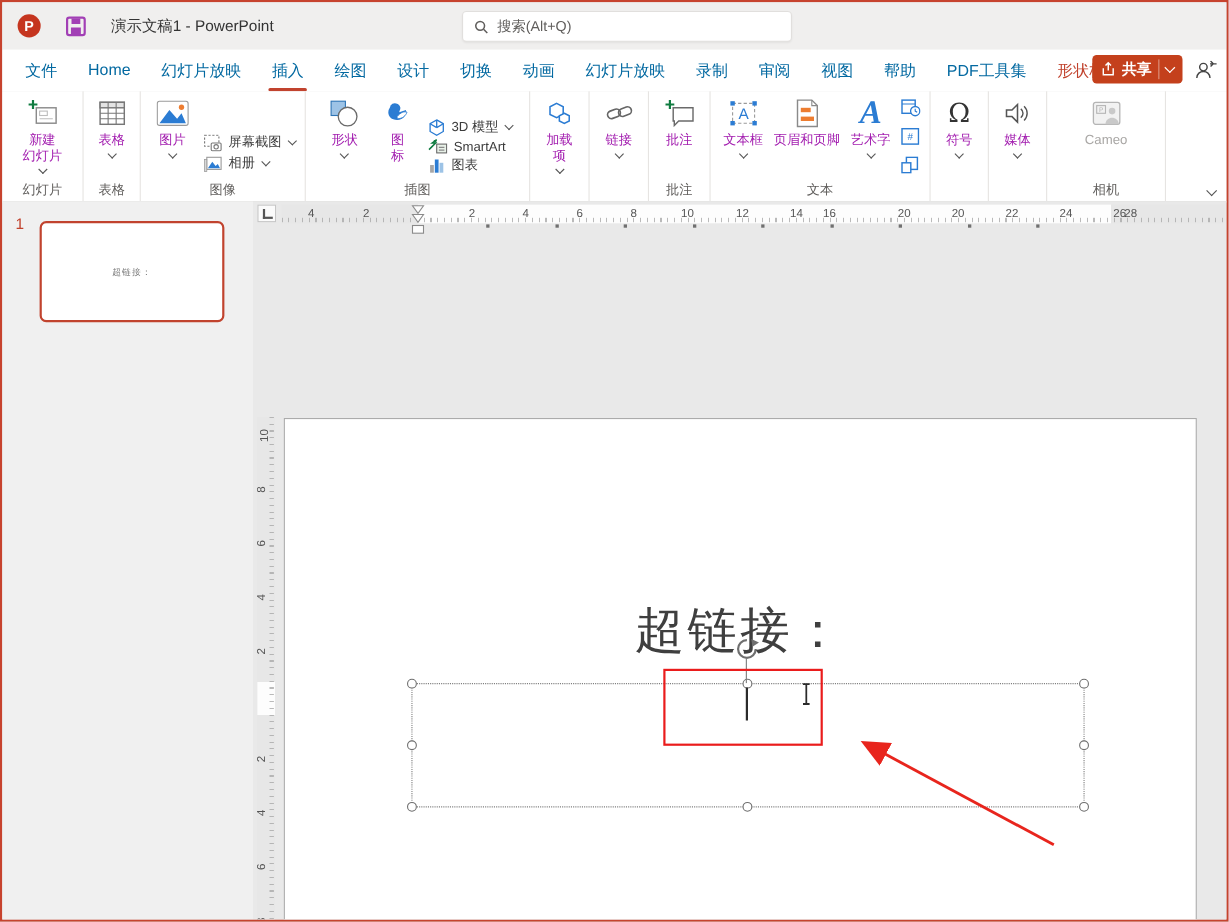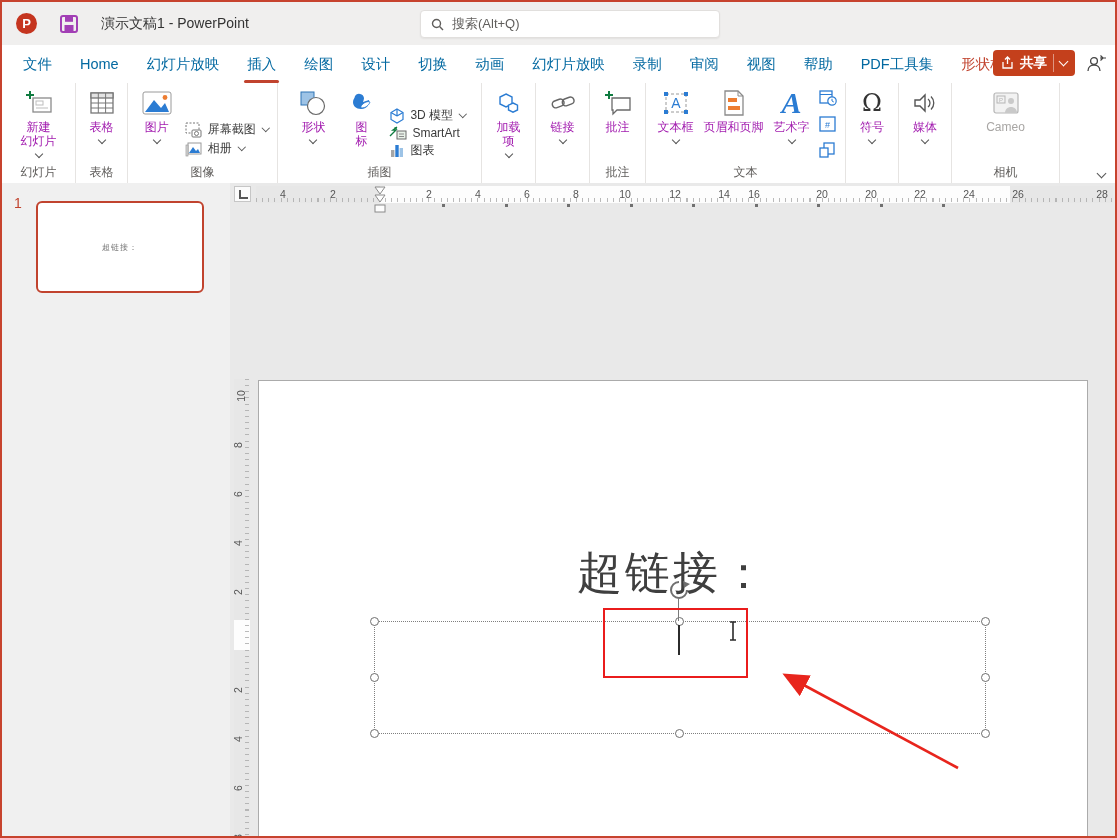--- a/index.html
+++ b/index.html
@@ -447,21 +447,21 @@
       <span class="rn" style="left:320px">8</span>
       <span class="rn" style="left:369px">10</span>
       <span class="rn" style="left:419px">12</span>
       <span class="rn" style="left:468px">14</span>
       <span class="rn" style="left:498px">16</span>
       <span class="rn" style="left:566px">20</span>
       <span class="rn" style="left:615px">20</span>
       <span class="rn" style="left:664px">22</span>
       <span class="rn" style="left:713px">24</span>
       <span class="rn" style="left:762px">26</span>
-      <span class="rn" style="left:846px">28</span>
+      <span class="rn" style="left:772px">28</span>
       <svg class="indent" width="16" height="28" viewBox="0 0 16 28">
         <polygon points="3,1 13,1 8,8" fill="#fdfdfd" stroke="#8a8a8a"></polygon>
         <polygon points="8,9 13,16 3,16 " fill="#fdfdfd" stroke="#8a8a8a" transform="rotate(180 8 12.5)"></polygon>
         <rect x="3" y="19" width="10" height="7" fill="#fdfdfd" stroke="#8a8a8a"></rect>
       </svg>
       <i class="tabstop" style="left:186px"></i>
       <i class="tabstop" style="left:249px"></i>
       <i class="tabstop" style="left:311px"></i>
       <i class="tabstop" style="left:374px"></i>
       <i class="tabstop" style="left:436px"></i>

